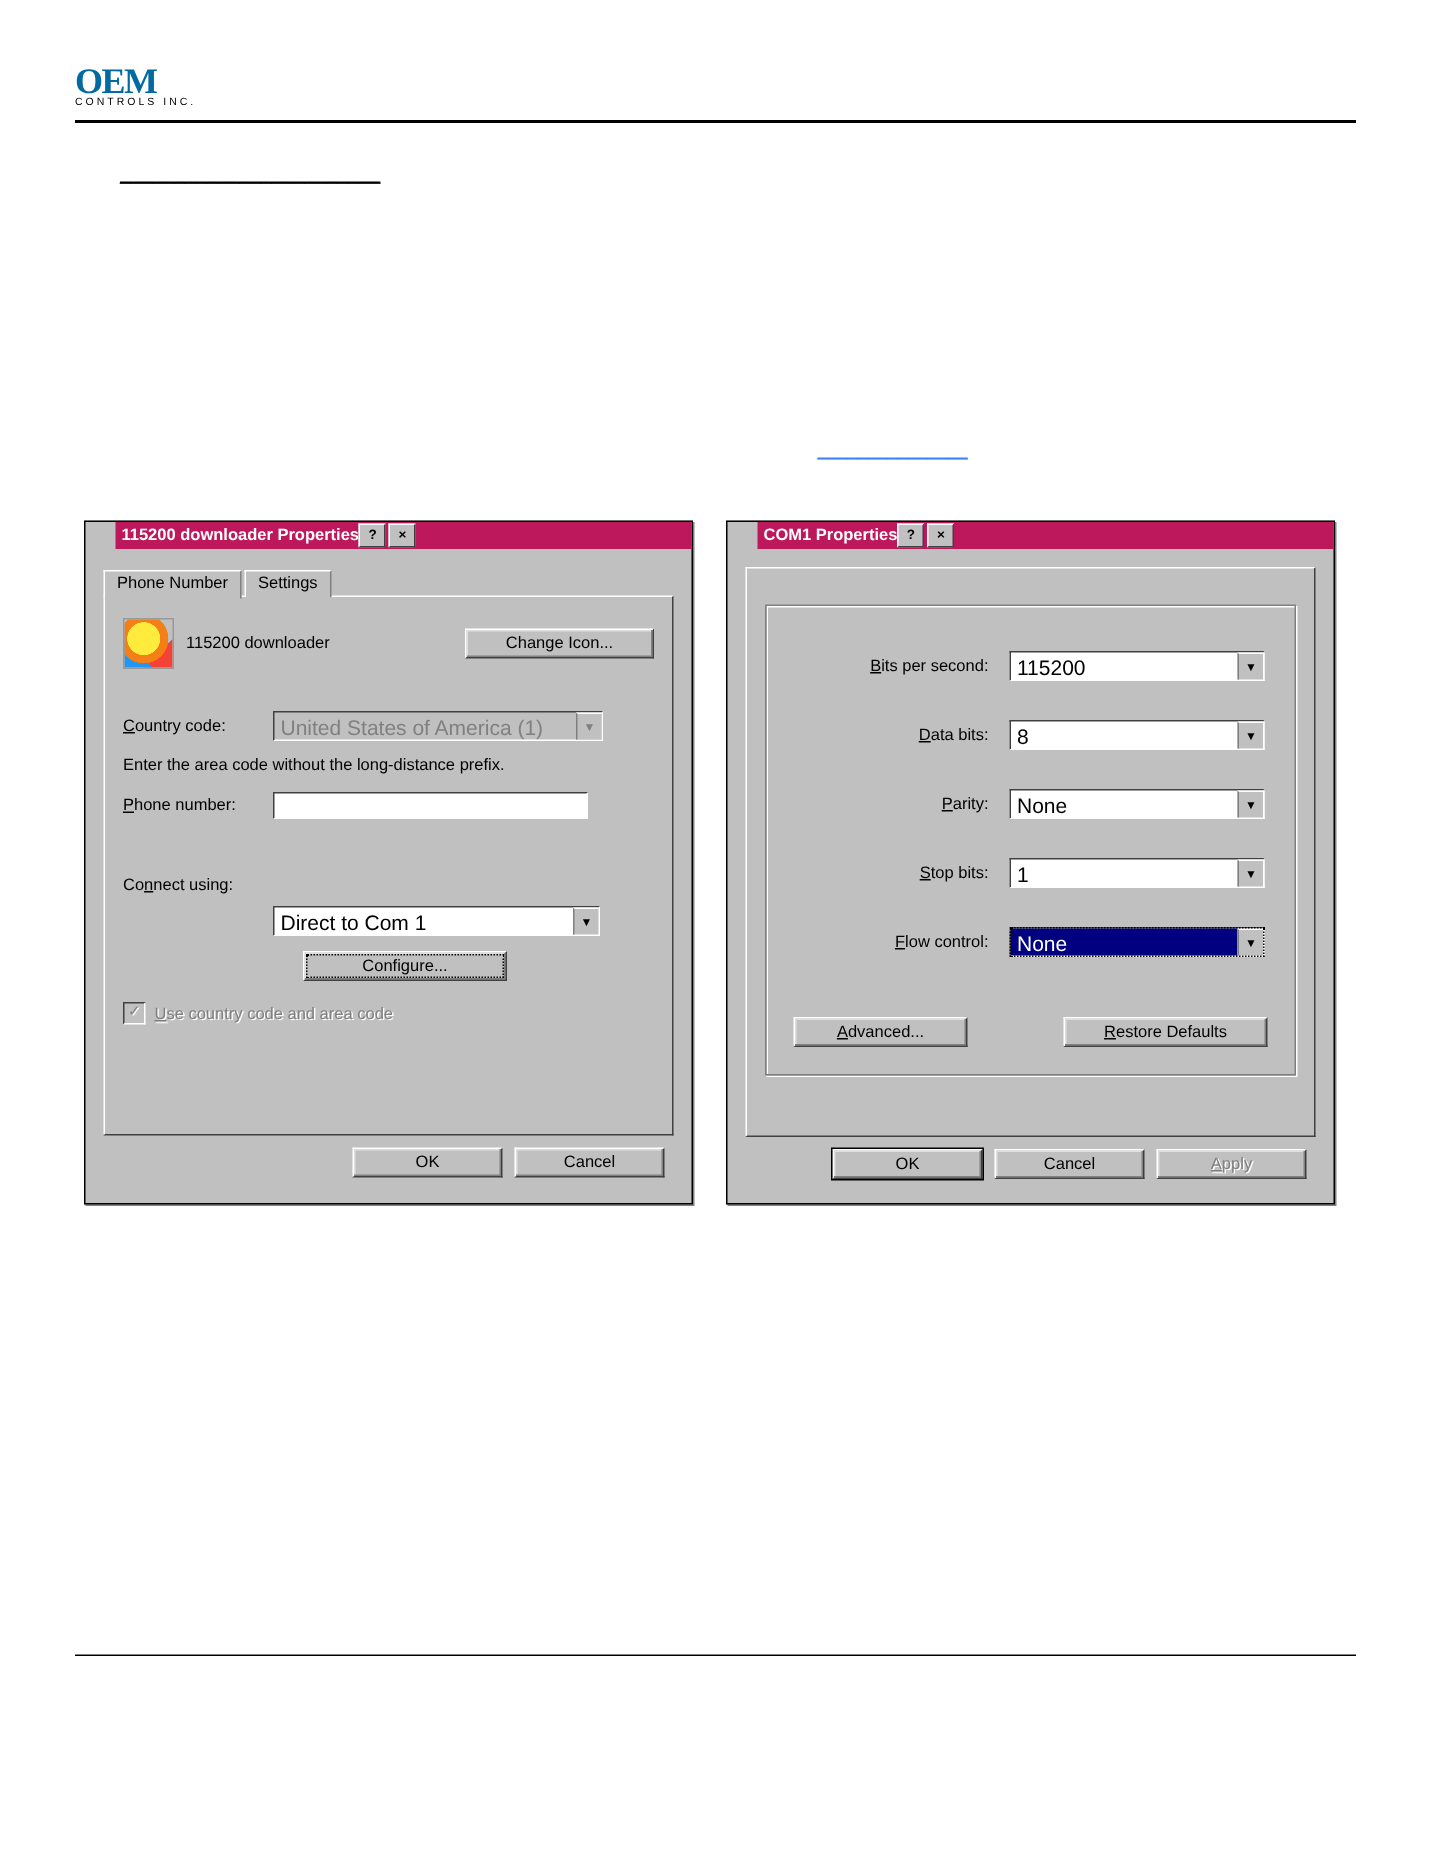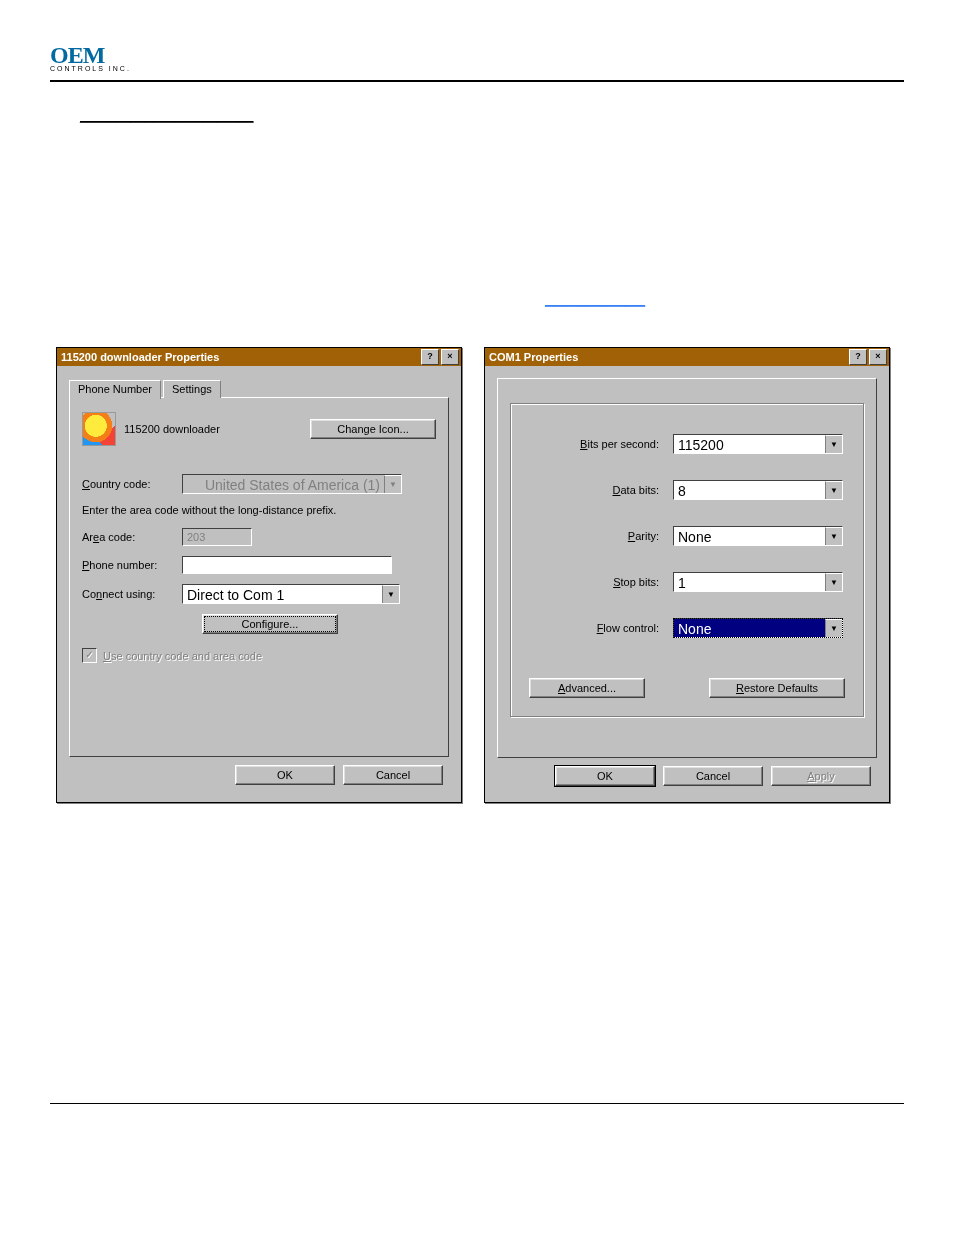--- a/index.html
+++ b/index.html
@@ -71,29 +71,29 @@
     margin-left: 6px;
   }
   .win-dialog {
     border: 1px solid #000;
     background: #c0c0c0;
     box-shadow: 1px 1px 0 #808080;
     display: flex;
     flex-direction: column;
   }
   .titlebar {
-    background: #a16207;
+    background: #be185d;
     color: #fff;
     font-weight: bold;
     font-size: 11px;
     height: 18px;
     display: flex;
     align-items: center;
     padding: 0 2px 0 4px;
-    justify-content: space-between;
+    margin-left: 20px;
   }
   .titlebar-btns {
     display: flex;
     gap: 2px;
   }
   .titlebar-btn {
     width: 16px;
     height: 14px;
     background: #c0c0c0;
     border: 1px solid #fff;
@@ -217,21 +217,20 @@
     border-left-color: #404040;
     border-right-color: #fff;
     border-bottom-color: #fff;
     background: #fff;
     height: 20px;
     box-sizing: border-box;
   }
   .win-combo.disabled {
     background: #c0c0c0;
     color: #808080;
-    text-align: right;
   }
   .win-combo .combo-text {
     flex: 1;
     padding: 2px 4px;
     font-size: 14px;
     white-space: nowrap;
     overflow: hidden;
   }
   .win-combo .combo-text.selected {
     background: #000080;
@@ -336,33 +335,29 @@
             <div class="win-combo disabled" style="width:220px;">
               <div class="combo-text">United States of America (1)</div>
               <div class="combo-btn">▼</div>
             </div>
           </div>
 
           <div class="row" style="margin-bottom:12px;">
             <span style="font-size:11px;">Enter the area code without the long-distance prefix.</span>
           </div>
 
-          <div class="row">
-            <span class="lbl">Ar<u class="single">e</u>a code:</span>
-            <input class="win-input disabled" style="width: 70px;" disabled="" value="203">
-          </div>
 
           <div class="row">
             <span class="lbl"><u class="single">P</u>hone number:</span>
             <input class="win-input" style="width: 210px;" value="">
           </div>
 
           <div class="row">
             <span class="lbl">Co<u class="single">n</u>nect using:</span>
-            <div class="win-combo" style="width:218px;">
+            <div class="win-combo" style="width:218px;margin-top:48px;">
               <div class="combo-text">Direct to Com 1</div>
               <div class="combo-btn">▼</div>
             </div>
           </div>
 
           <div class="row" style="margin-left:100px;">
             <div class="win-btn default dotted" style="min-width:110px;margin-left:20px;">Configure...</div>
           </div>
 
           <div class="checkbox-row">

